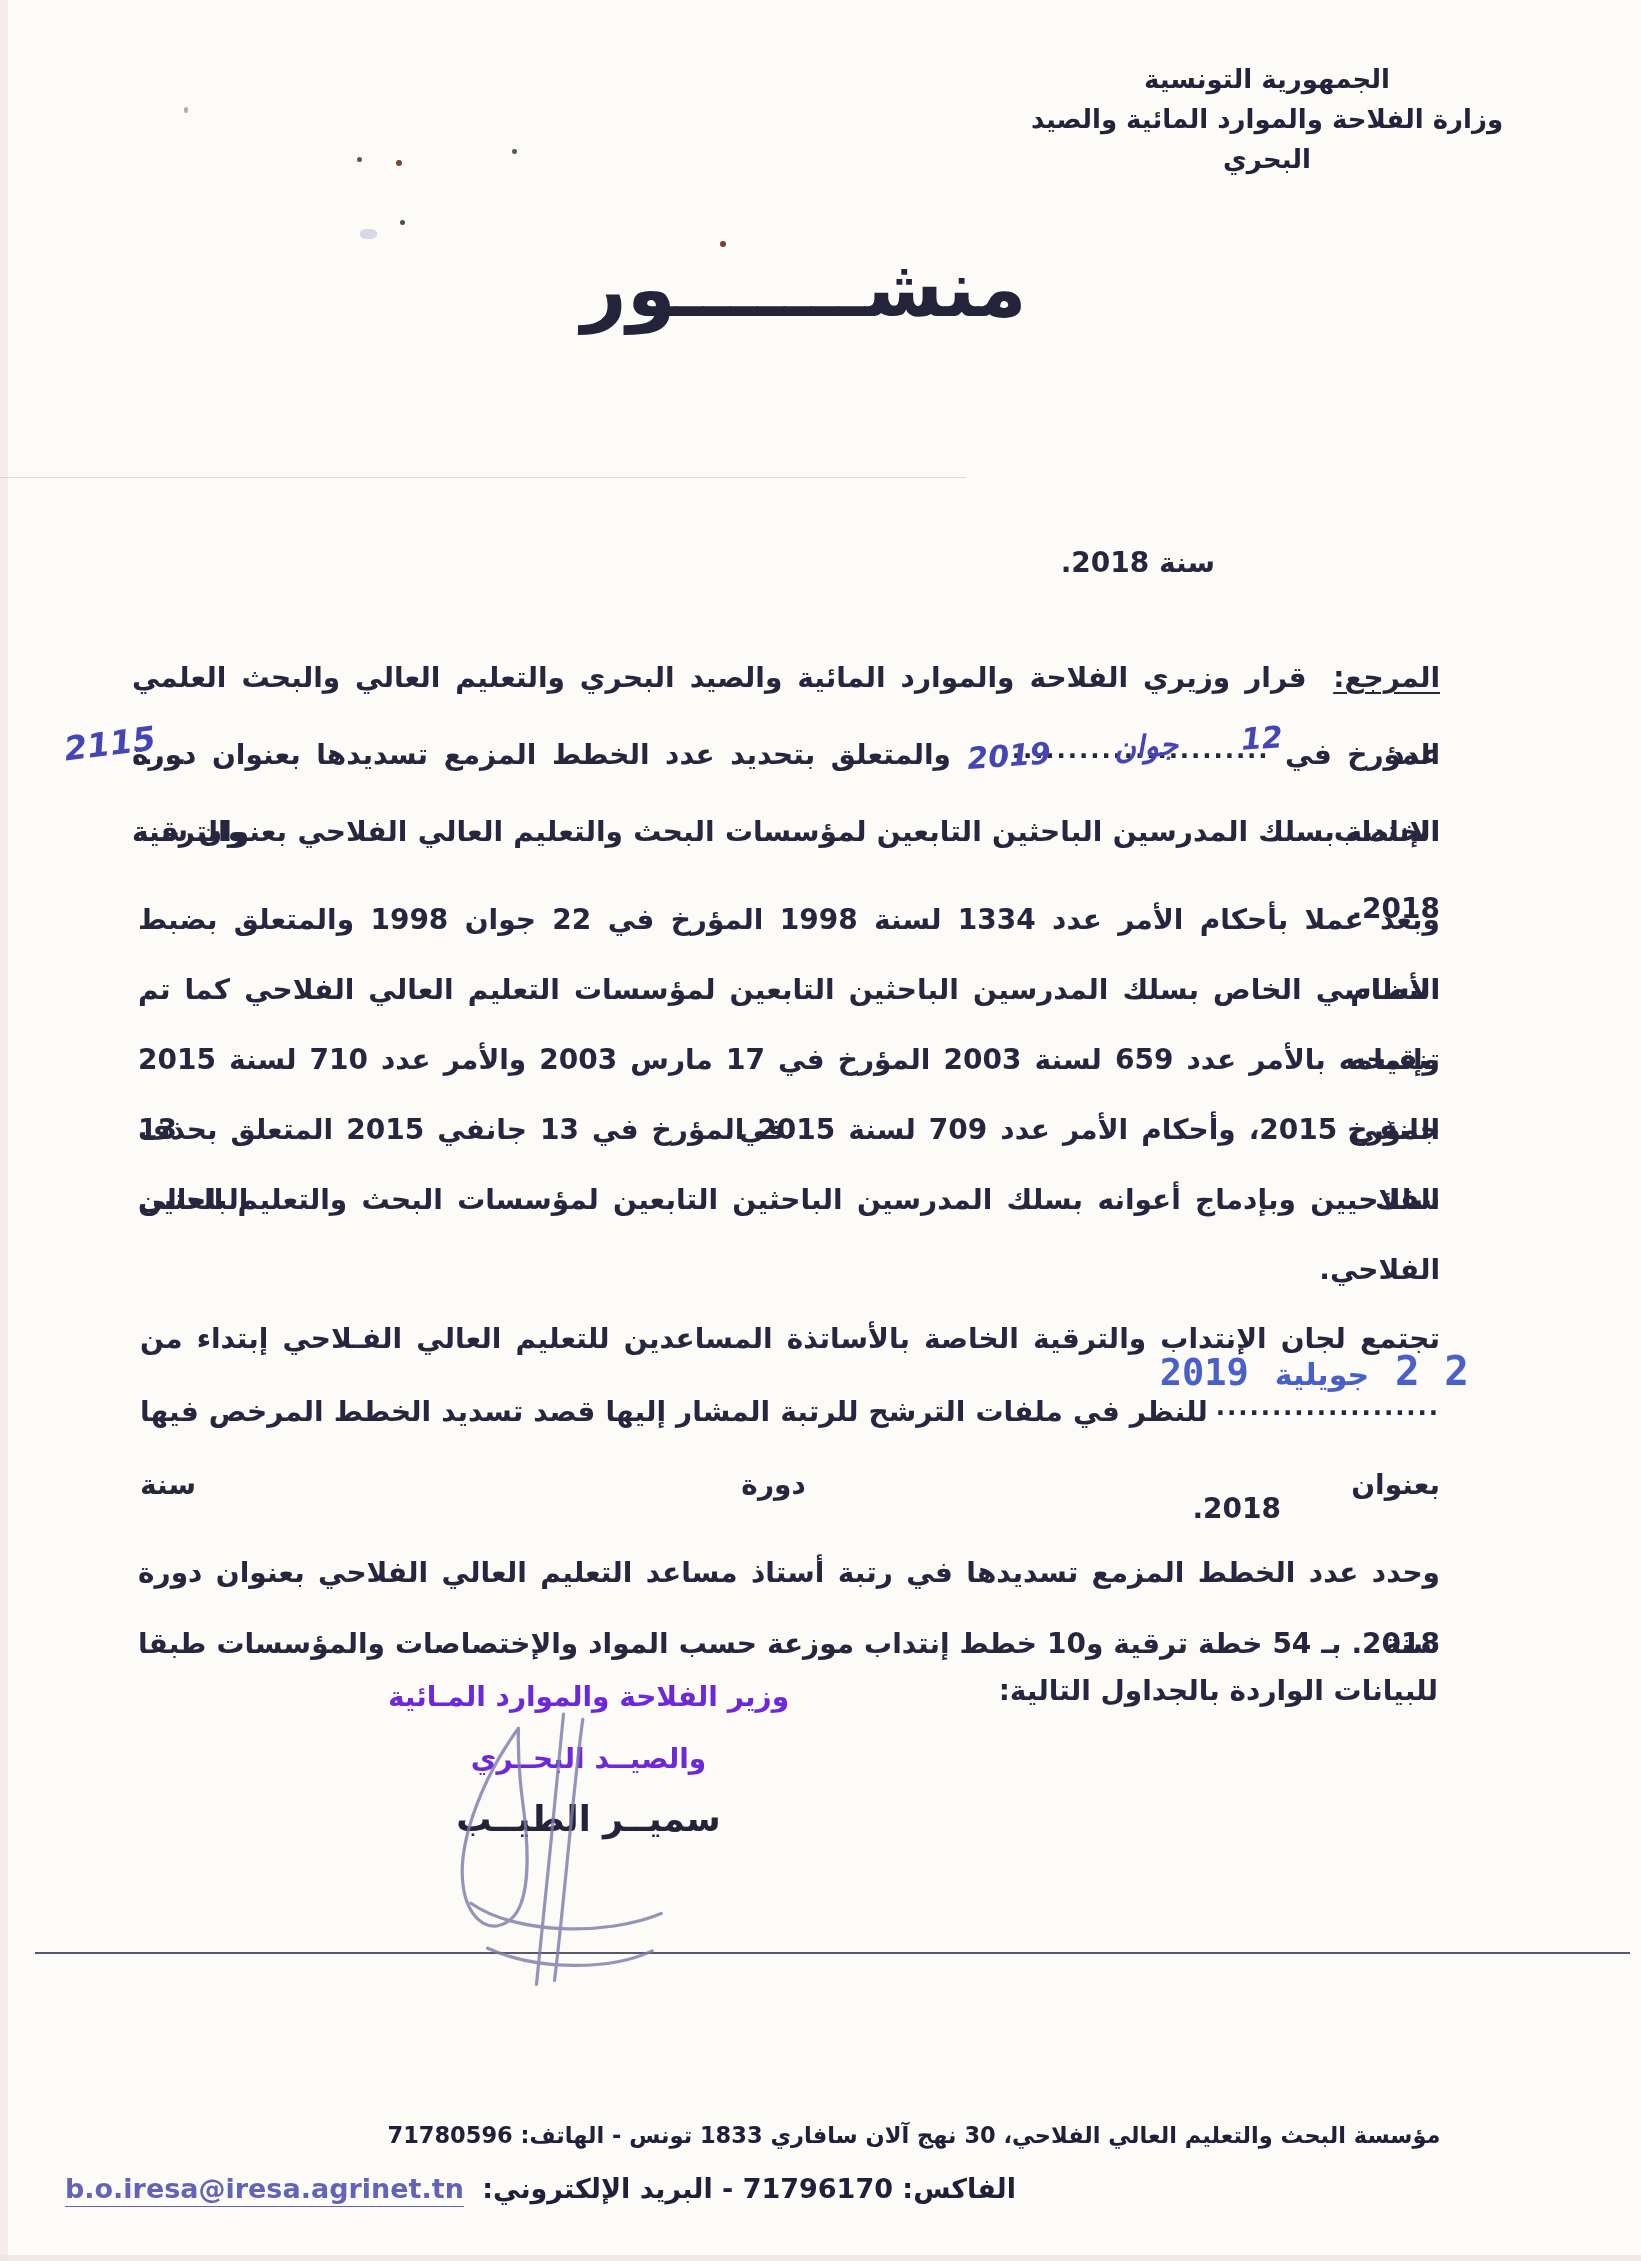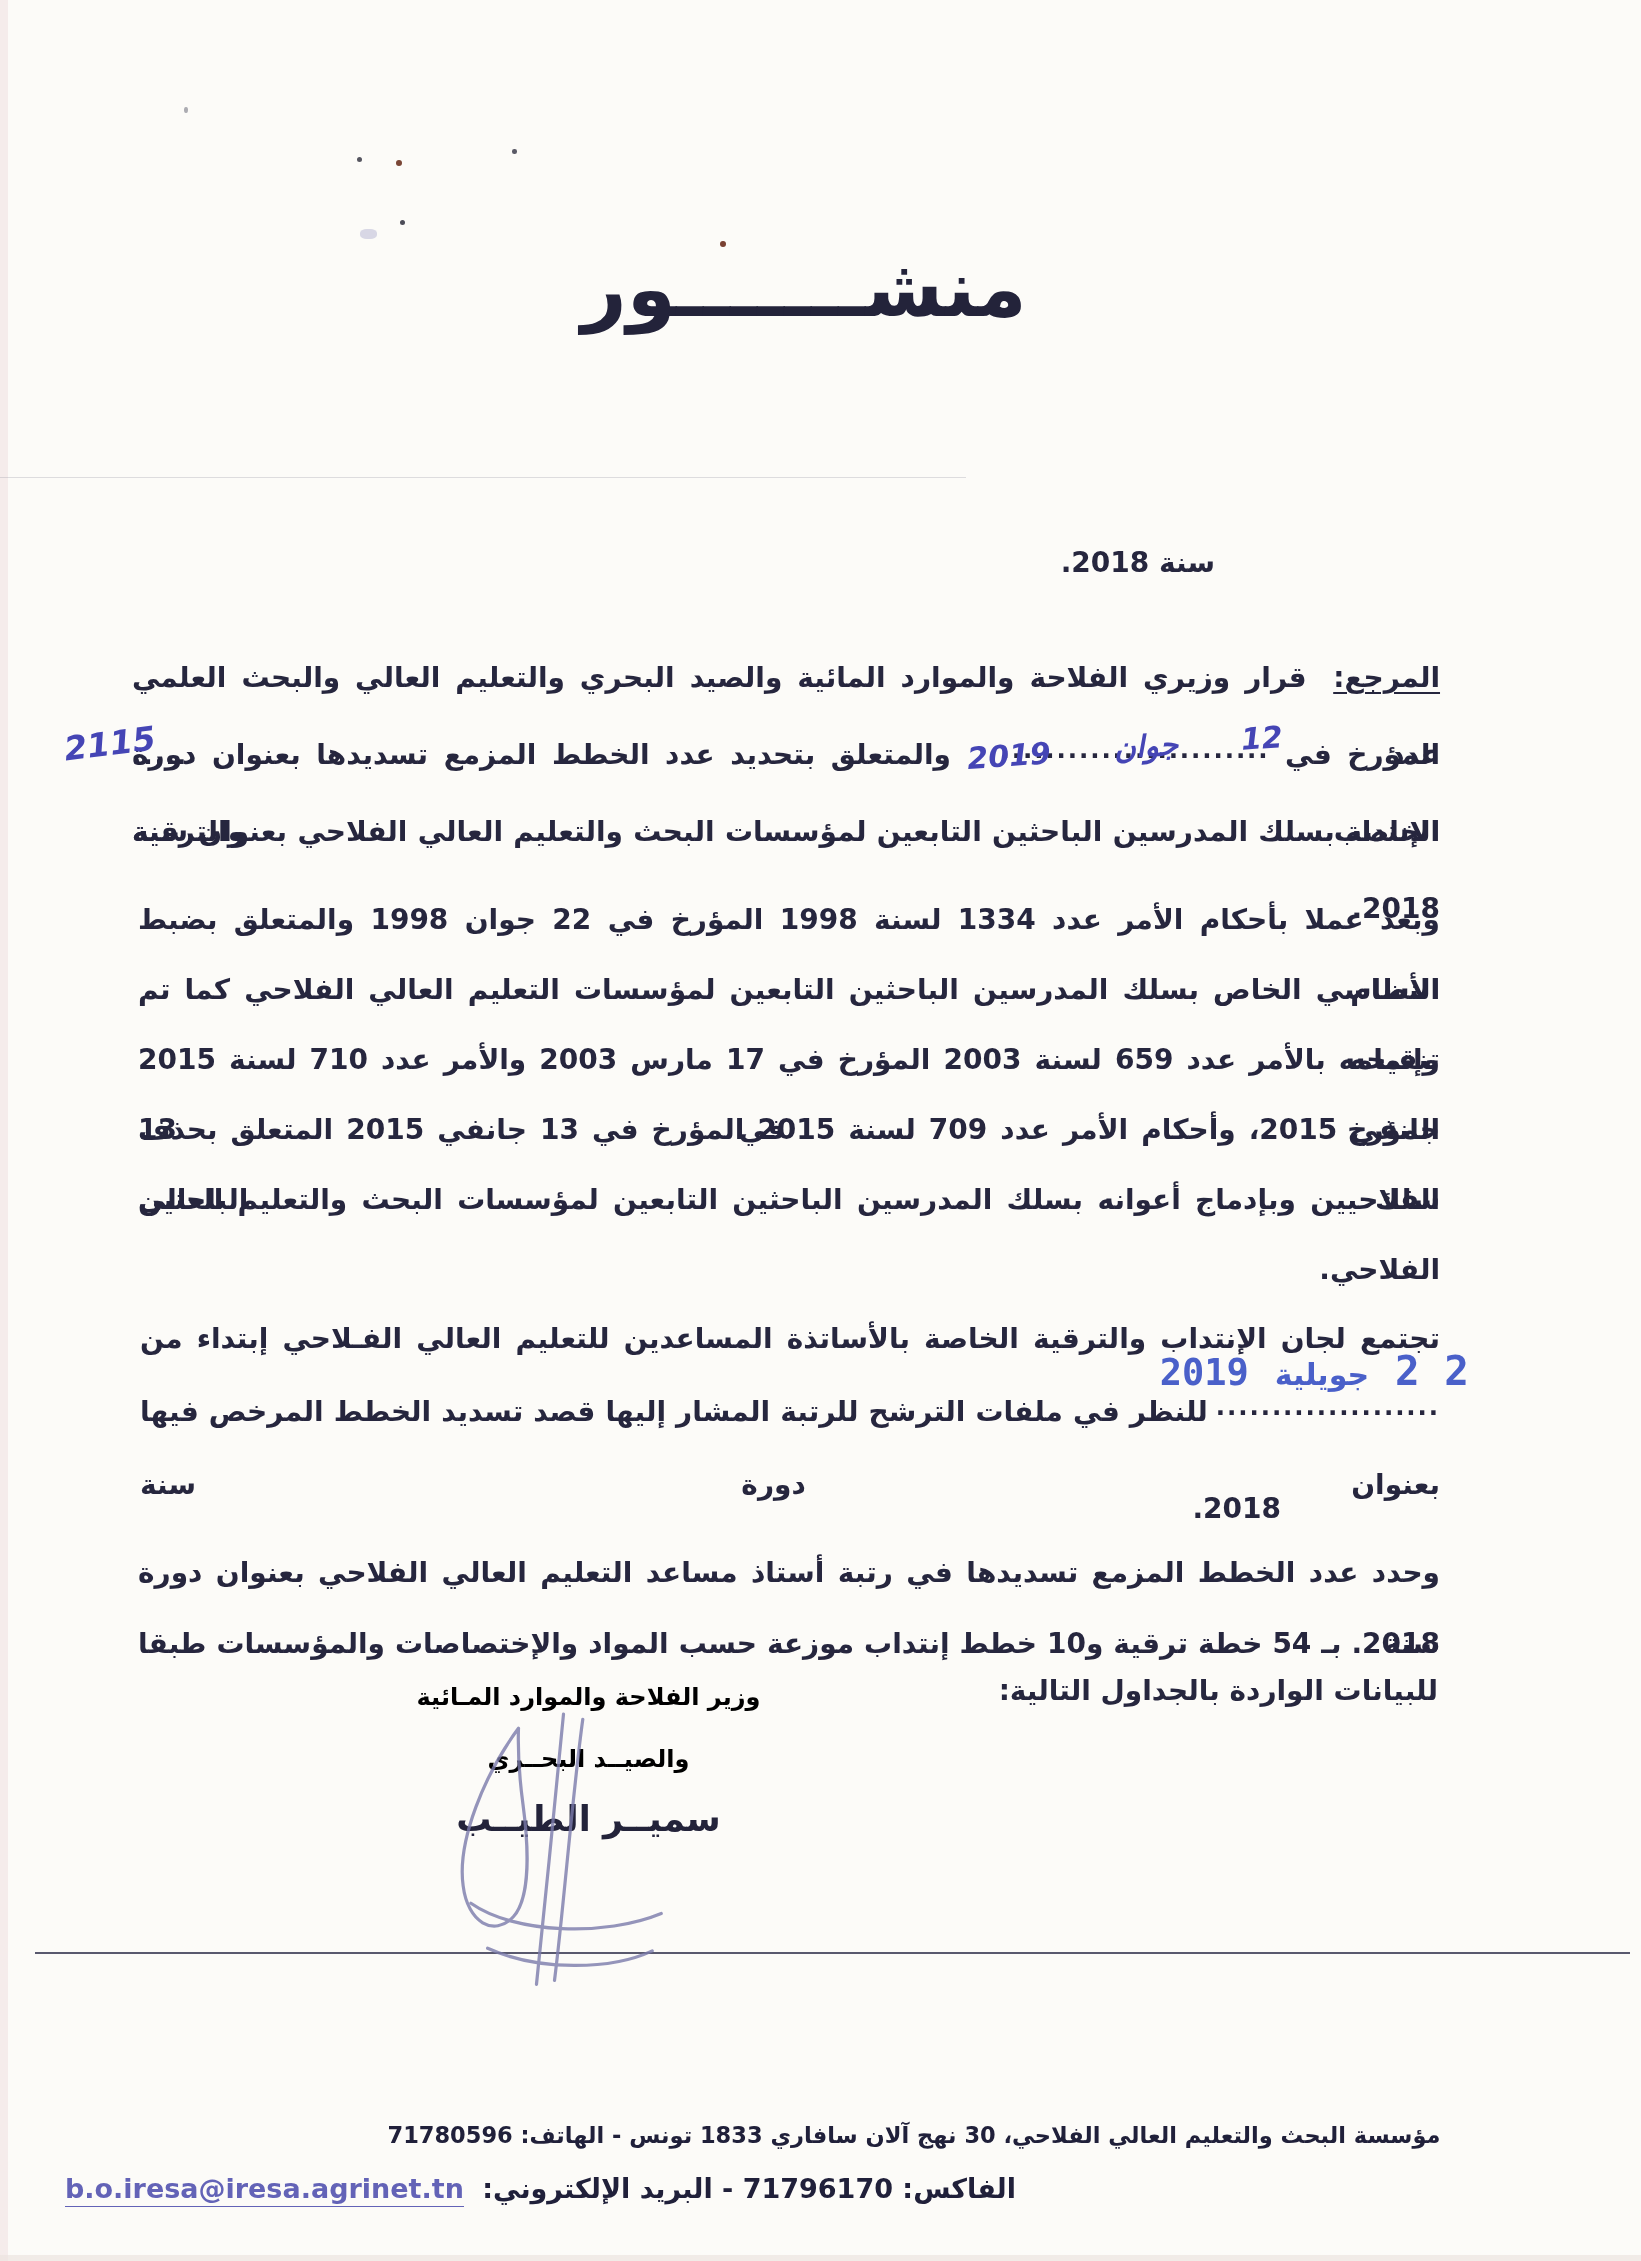--- a/index.html
+++ b/index.html
@@ -59,21 +59,21 @@
 
   .stamp{
     position:absolute;right:-29px;bottom:33px;direction:rtl;white-space:nowrap;
     color:#3b53c6;font-family:"DejaVu Sans Mono",monospace;font-weight:700;opacity:.92;
   }
   .stamp .day{font-size:41px;letter-spacing:6.4px;margin-left:9px;}
   .stamp .month{font-size:30px;font-family:"DejaVu Sans",sans-serif;margin-left:9px;}
   .stamp .year{font-size:37px;letter-spacing:1.9px;}
 
   .sig-block{position:absolute;top:1666px;left:360px;width:457px;text-align:center;direction:rtl;z-index:1;}
-  .sig-title1,.sig-title2{font-size:24px;font-weight:700;line-height:62px;color:#000000;}
+  .sig-title1,.sig-title2{font-size:28px;font-weight:700;line-height:62px;color:#6d28d9;}
   .sig-name{font-size:35px;font-weight:700;line-height:59px;color:#23233a;text-align:center;}
   .sig-svg{position:absolute;top:1709px;left:409px;z-index:2;}
 
   .footer1{position:absolute;top:2122px;left:277px;width:1274px;text-align:center;direction:rtl;font-size:22.5px;font-weight:700;color:#20203a;}
   .footer2{position:absolute;top:2173px;right:625px;direction:rtl;white-space:nowrap;font-size:27px;font-weight:700;color:#20203a;}
   .footer2 .fax{margin-left:9px;}
   .email{direction:ltr;unicode-bidi:embed;color:#4949ac;border-bottom:1.9px solid #4949ac;padding-bottom:1.9px;opacity:.85;}
 
   .speck{position:absolute;border-radius:50%;}
   .s1{left:357px;top:157px;width:5.1px;height:5.1px;background:#55555f;}
@@ -86,20 +86,24 @@
 </style>
 </head>
 <body>
 
 <div class="page">
 
   <div class="edge-left"></div>
   <div class="edge-bottom"></div>
   <div class="artifact-line"></div>
 
+  <header class="header">
+    <div class="h1">الجمهورية التونسية</div>
+    <div class="h2">وزارة الفلاحة والموارد المائية والصيد البحري</div>
+  </header>
 
   <div class="title">منشـــــــور</div>
 
   <div class="subject2">سنة 2018.</div>
 
   <div class="ref">
     <div class="ln just row">
       <span class="u lbl">المرجع:</span>
       <span>قرار وزيري الفلاحة والموارد المائية والصيد البحري والتعليم العالي والبحث العلمي عدد</span>
       <span class="blank blank-ref">

